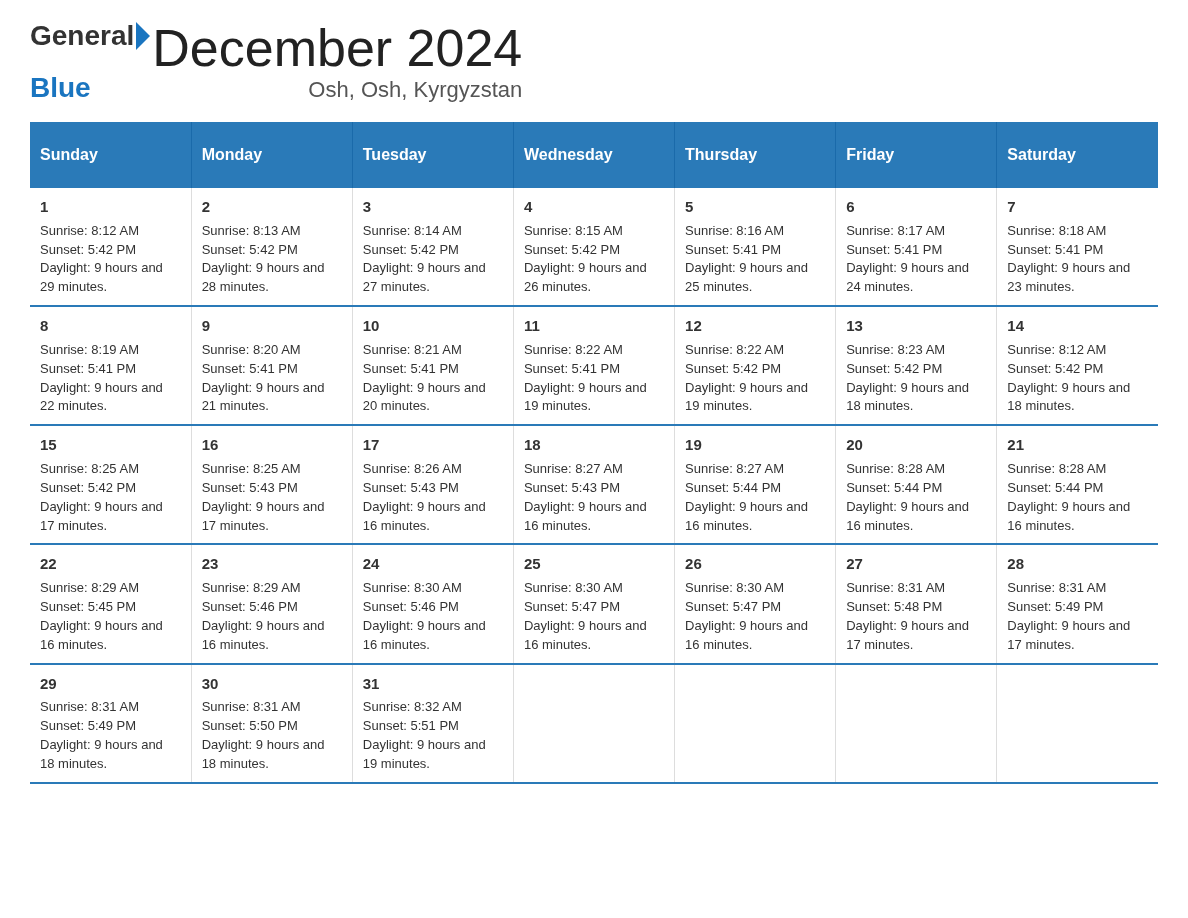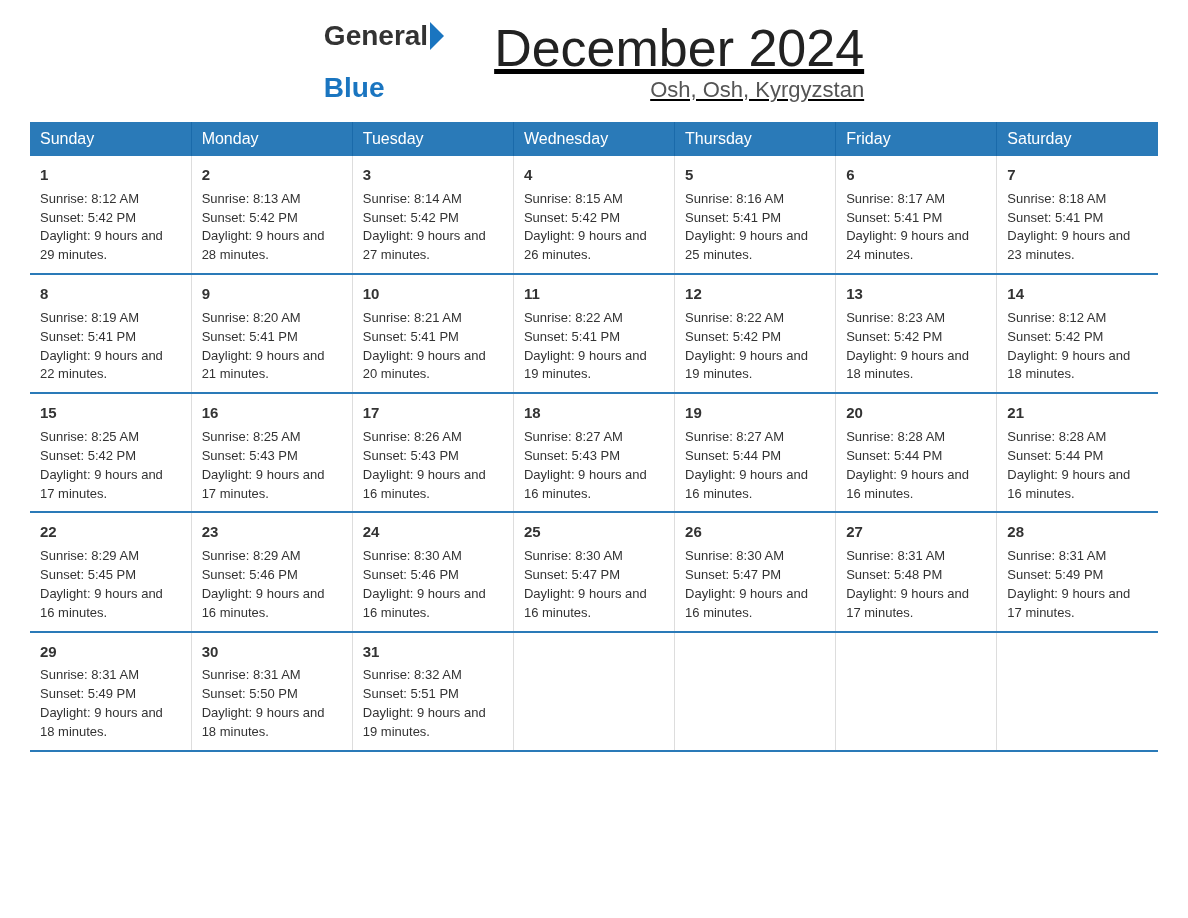--- a/index.html
+++ b/index.html
@@ -5,24 +5,23 @@
     * { margin: 0; padding: 0; box-sizing: border-box; }
     body {
       font-family: Arial, sans-serif;
       background: #fff;
       width: 1188px;
       min-height: 918px;
       padding: 20px 30px;
     }
     .header {
       display: flex;
-      justify-content: center;
+      justify-content: flex-start;
       align-items: flex-start;
       margin-bottom: 18px;
-      gap: 48px;
     }
     .logo {
       display: flex;
       flex-direction: column;
       align-items: flex-start;
     }
     .logo-text {
       display: flex;
       align-items: center;
       font-size: 28px;
@@ -39,21 +38,20 @@
       display: inline-block;
     }
     .logo-blue {
       color: #1a75c0;
       font-size: 28px;
       font-weight: bold;
       margin-top: 20px;
     }
     .title-block {
       text-align: right;
-      text-decoration: underline;
     }
     .month-title {
       font-size: 52px;
       font-weight: normal;
       color: #222;
       line-height: 1.1;
     }
     .location {
       font-size: 22px;
       color: #555;
@@ -62,22 +60,22 @@
       width: 100%;
       border-collapse: collapse;
       table-layout: fixed;
     }
     thead tr {
       background: #2a7ab8;
     }
     thead th {
       color: #fff;
       font-size: 16px;
-      font-weight: normal;
-      padding: 8px 10px;
+      font-weight: bold;
+      padding: 24px 10px;
       text-align: left;
       border-right: 1px solid #1a6aaa;
     }
     thead th:last-child { border-right: none; }
     tbody tr {
       border-bottom: 2px solid #2a7ab8;
       vertical-align: top;
     }
     tbody td {
       padding: 8px 10px;

